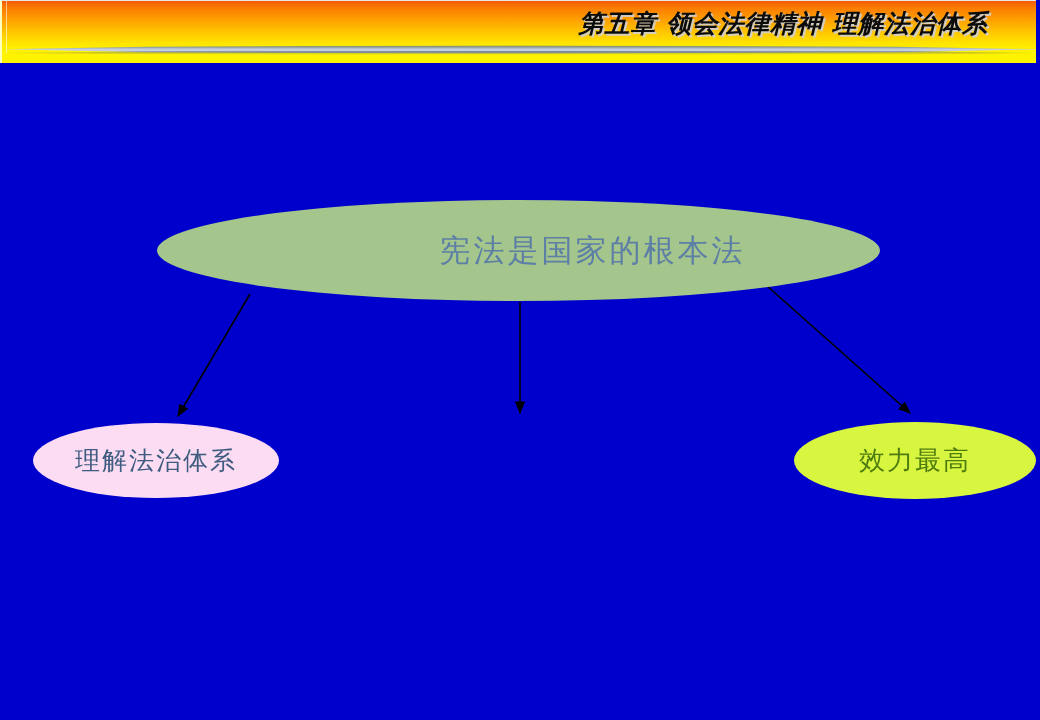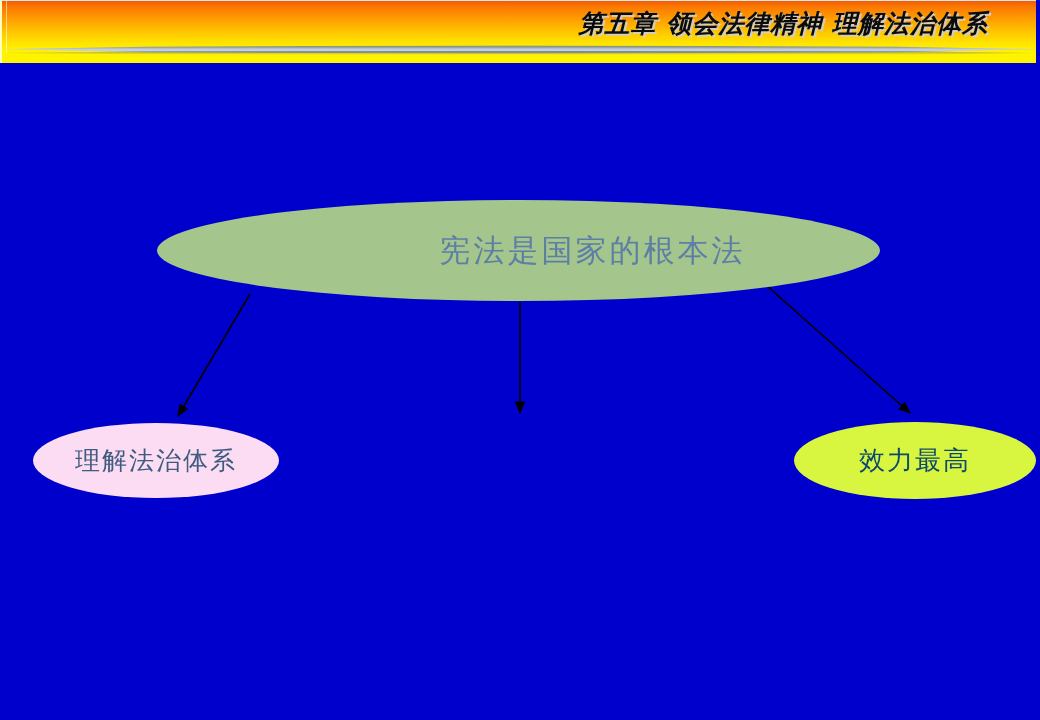--- a/index.html
+++ b/index.html
@@ -164,21 +164,21 @@
 
   #node-effect {
     left: 794px;
     top: 359px;
     width: 242px;
     height: 77px;
     background: #d8f53f;
   }
   #node-effect .label {
     font-size: 26px;
-    color: #0c4a6e;
+    color: #4d7c0f;
     text-align: center;
     letter-spacing: 2px;
     font-family: Liberation Mono, monospace;
   }
 
   
   #connectors {
     position: absolute;
     left: 0; top: 0;
     width: 1040px;

